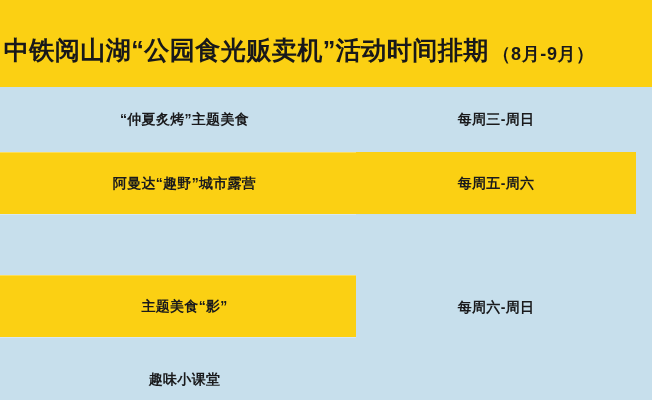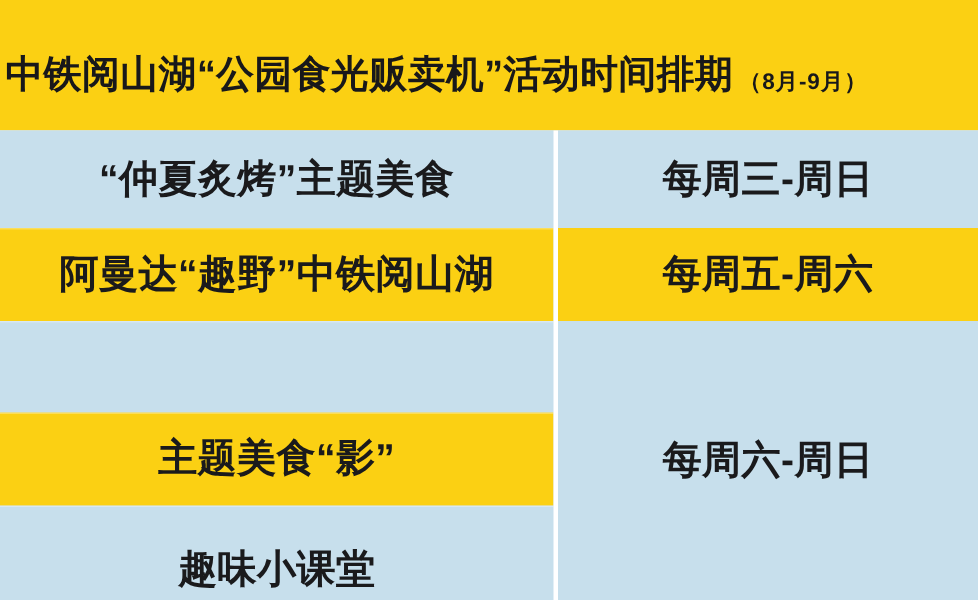--- a/index.html
+++ b/index.html
@@ -41,21 +41,21 @@
     font-weight: bold;
     color: #18181a;
     letter-spacing: 0.4px;
     line-height: 1.1;
     white-space: nowrap;
     text-align: center;
     transform: scaleX(0.985);
   }
   .header-subtitle {
     margin-top: 7px;
-    font-size: 15px;
+    font-size: 18px;
     font-weight: bold;
     color: #18181a;
     letter-spacing: 0.6px;
     white-space: nowrap;
     text-align: center;
   }
 
   
   .table {
     position: absolute;
@@ -69,38 +69,38 @@
   
   .left-col {
     position: absolute;
     left: 0;
     top: 0;
     width: 369px;
     height: 313px;
   }
   .right-col {
     position: absolute;
-    left: 372px;
+    left: 356px;
     top: 0;
     width: 280px;
     height: 313px;
   }
 
   .cell {
     position: absolute;
     left: 0;
     width: 100%;
     box-sizing: border-box;
     display: flex;
     align-items: center;
     justify-content: center;
     text-align: center;
   }
   .cell-text {
-    font-size: 26px;
+    font-size: 14px;
     font-weight: bold;
     color: #1a1a1c;
     letter-spacing: 0.3px;
     white-space: nowrap;
     line-height: 1.2;
   }
   .cell.blue  { background: #c7dfec; }
   .cell.yellow{ background: #fbd013; }
 
   
@@ -134,21 +134,21 @@
 
   <div class="table">
 
     <div class="left-col">
 
       <div class="cell blue" style="top:0px;height:65px;">
         <span class="cell-text">“仲夏炙烤”主题美食</span>
       </div>
 
       <div class="cell yellow" style="top:65px;height:62px;">
-        <span class="cell-text">阿曼达“趣野”中铁阅山湖</span>
+        <span class="cell-text">阿曼达“趣野”城市露营</span>
       </div>
 
 
       <div class="cell yellow" style="top:188px;height:62px;">
         <span class="cell-text">主题美食“影”</span>
       </div>
 
       <div class="cell blue" style="top:261px;height:63px;">
         <span class="cell-text">趣味小课堂</span>
       </div>

